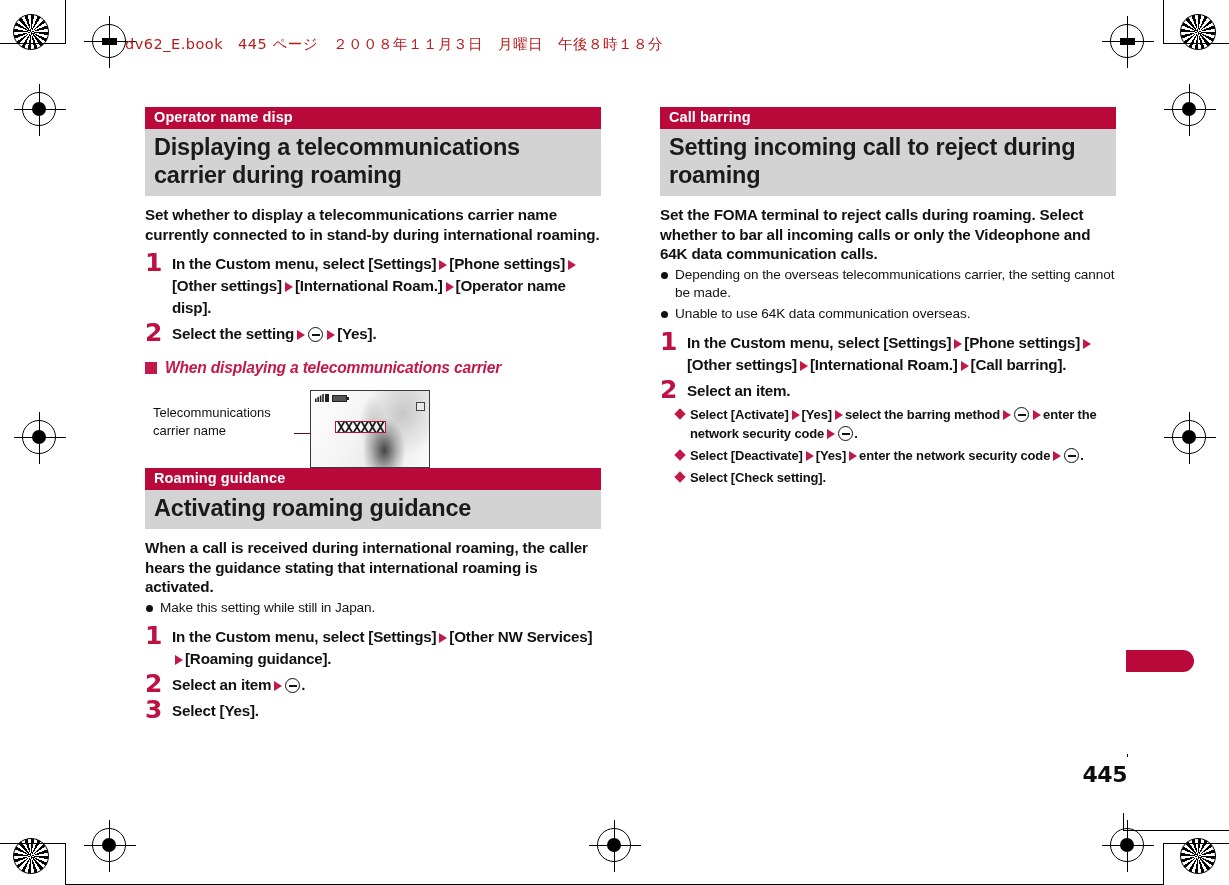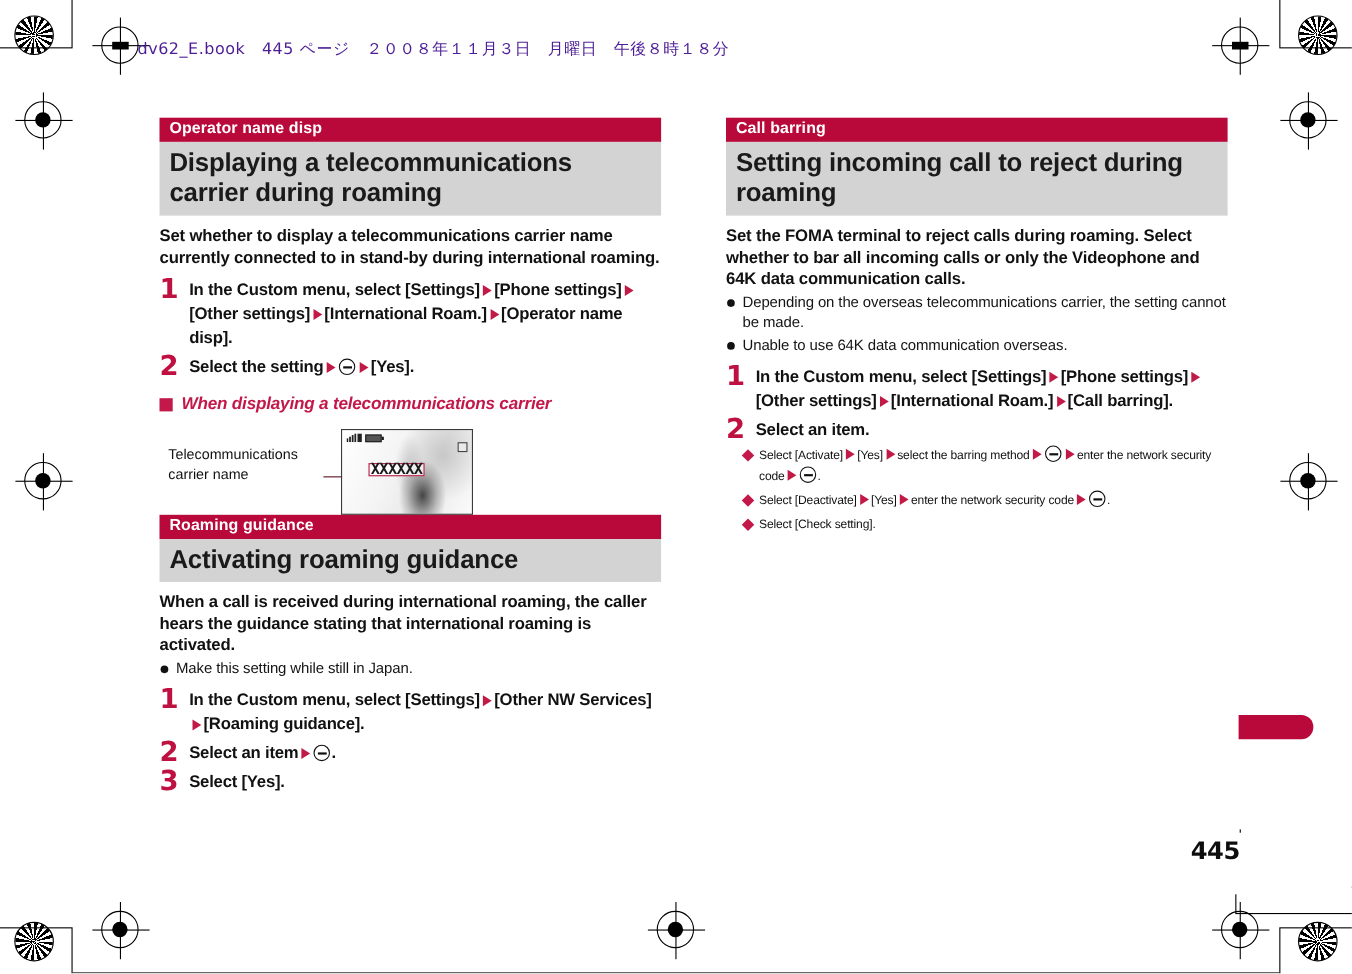--- a/index.html
+++ b/index.html
@@ -68,21 +68,21 @@
   }
 
   
   .slug {
     position: absolute;
     left: 125px;
     top: 35px;
     font-family: "DejaVu Sans", sans-serif;
     font-size: 14.5px;
     letter-spacing: 0.5px;
-    color: #4c1d95;
+    color: #b91c1c;
     white-space: nowrap;
   }
 
   
   .col {
     position: absolute;
     width: 456px;
     top: 107px;
   }
   .col-left  { left: 145px; }
@@ -208,22 +208,22 @@
     left: 0; top: 4px;
     width: 12px; height: 12px;
     background: #c2194a;
   }
 
   
   .dia {
     position: relative;
     margin-top: 3px;
     padding-left: 30px;
-    font-size: 11px;
-    font-weight: normal;
+    font-size: 13px;
+    font-weight: bold;
     line-height: 19px;
     color: #111;
     letter-spacing: -0.15px;
   }
   .dia .dm {
     position: absolute;
     left: 16px; top: 5px;
     width: 8px; height: 8px;
     background: #c2194a;
     transform: rotate(45deg);

